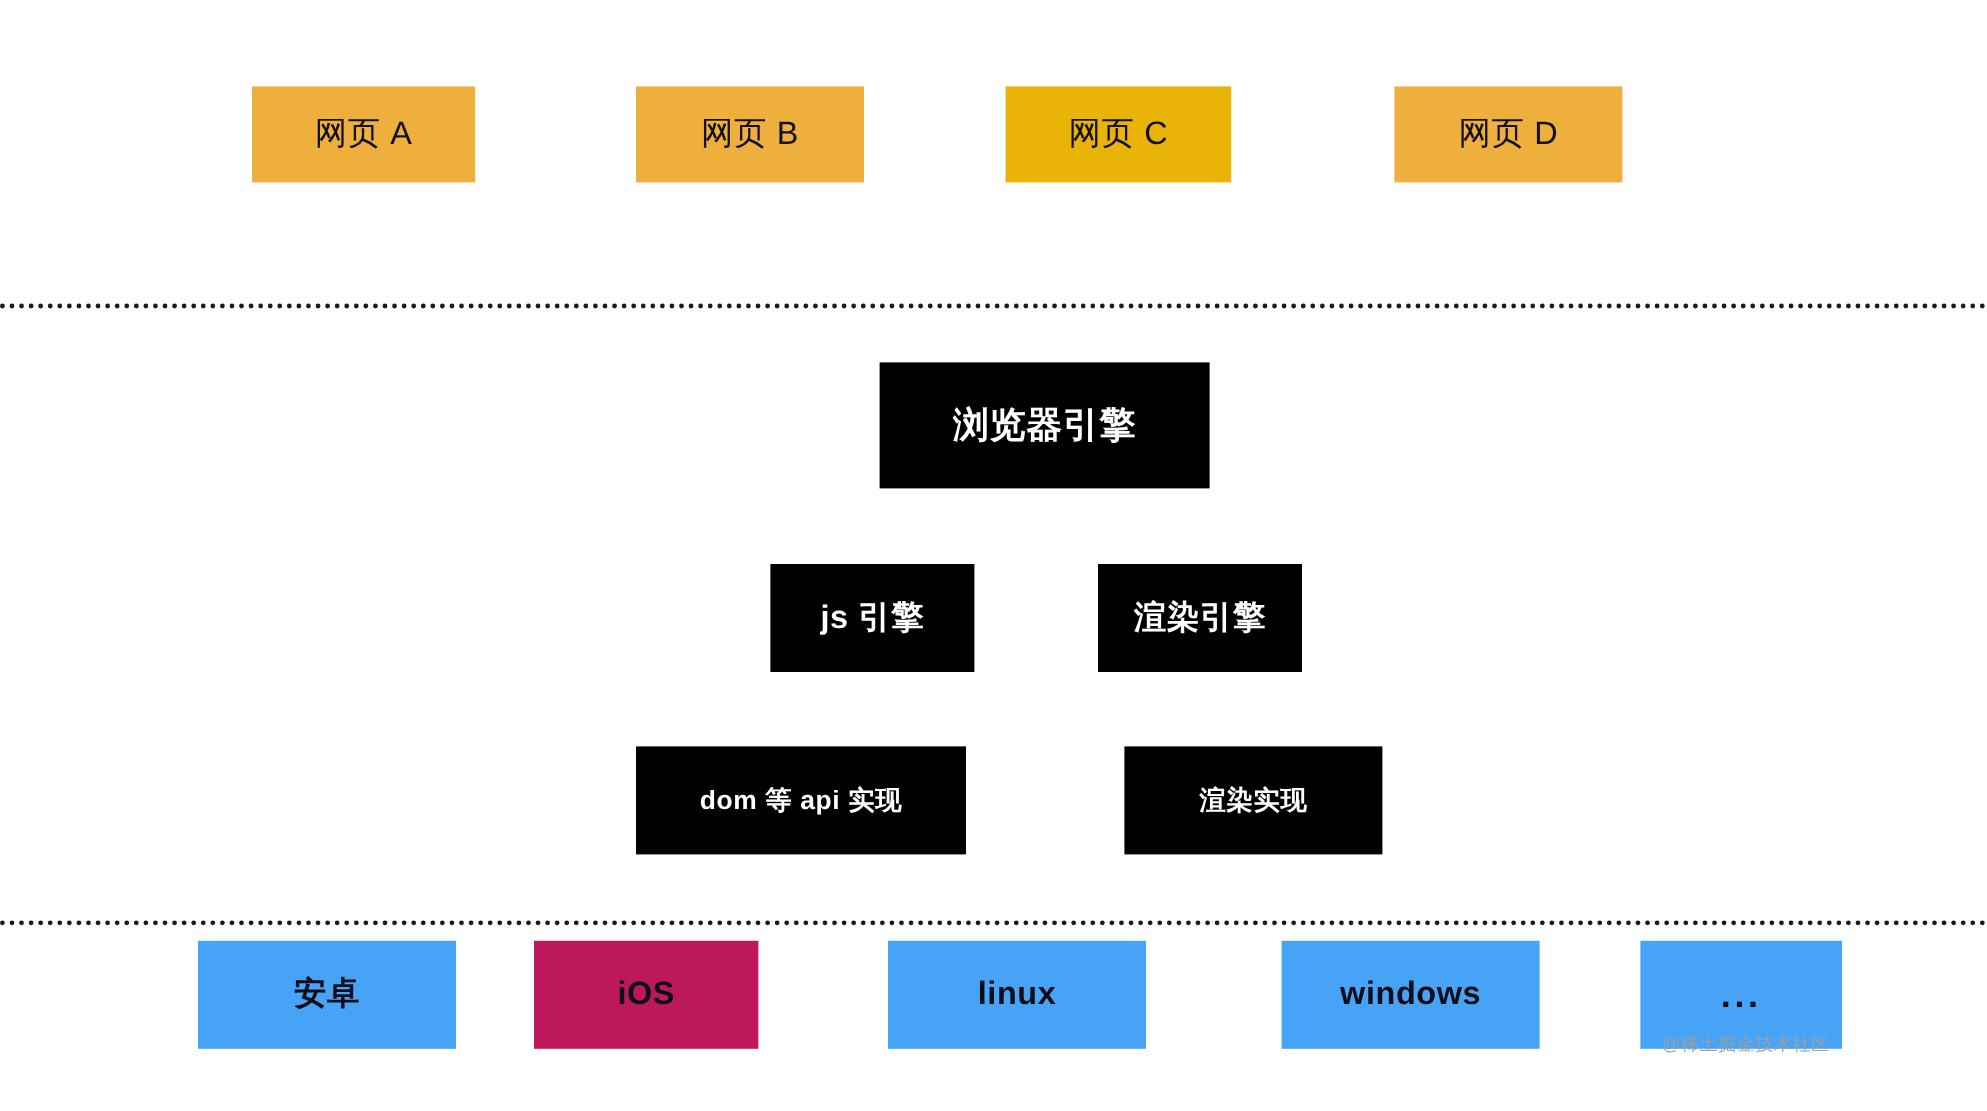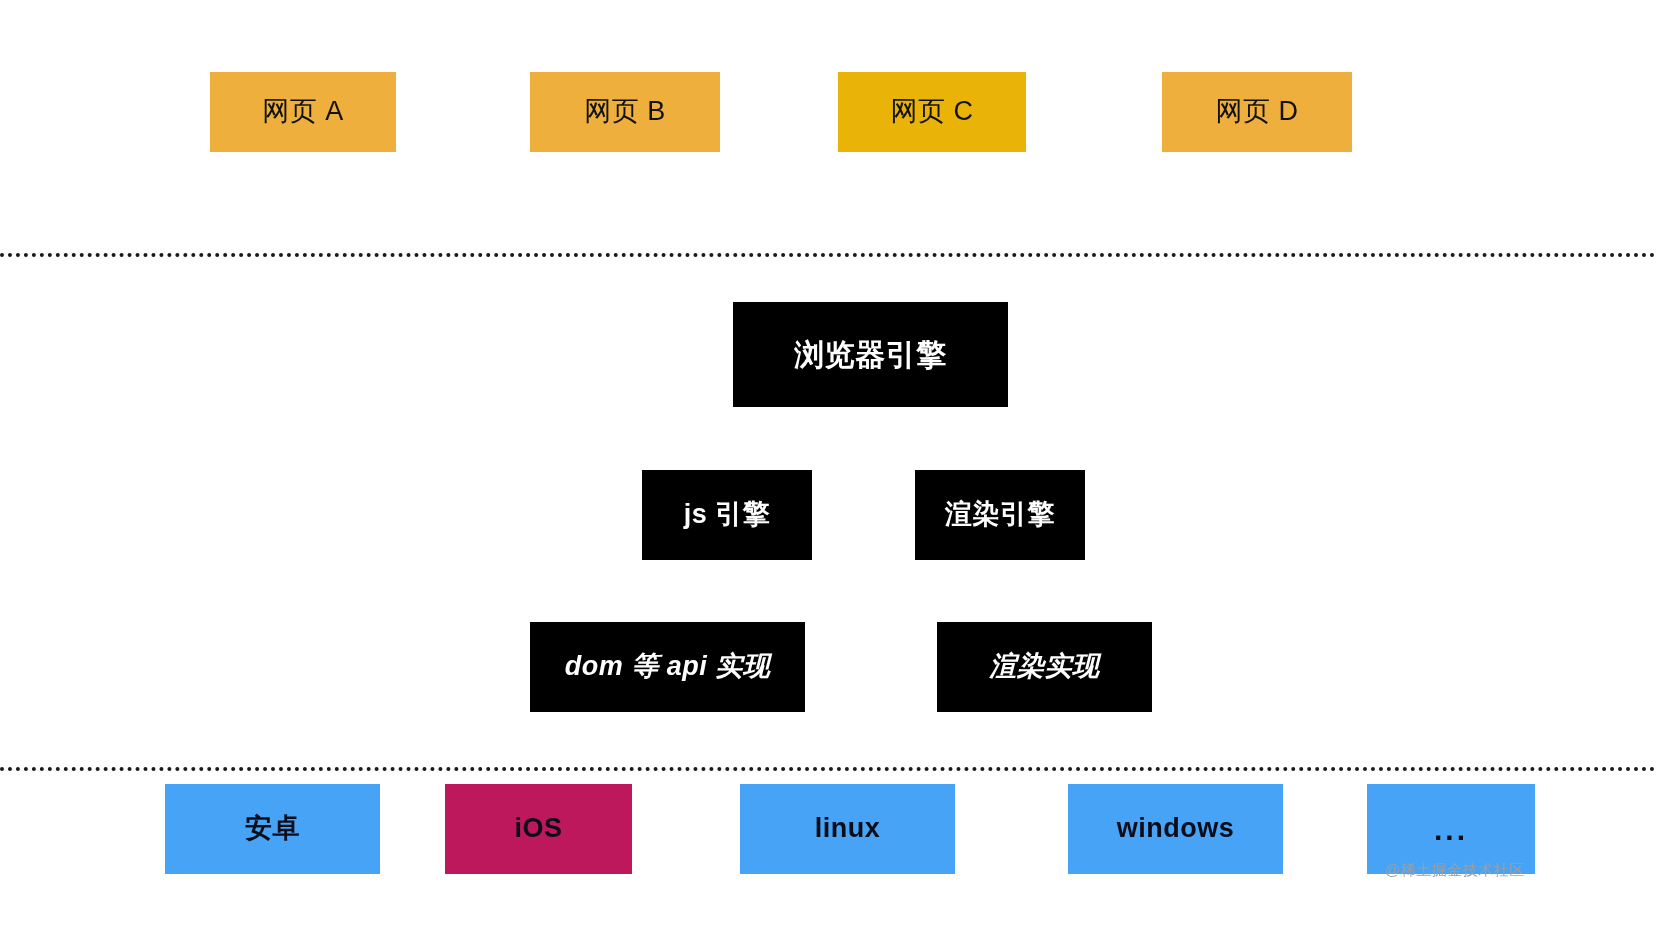--- a/index.html
+++ b/index.html
@@ -40,21 +40,21 @@
   }
 
   .box-engine {
     background: #000000;
     color: #ffffff;
     font-weight: 700;
   }
 
   .box-engine.lvl1 { font-size: 30px; }
   .box-engine.lvl2 { font-size: 27px; }
-  .box-engine.lvl3 { font-size: 27px; font-style: italic; }
+  .box-engine.lvl3 { font-size: 22px; }
 
   .box-os {
     background: #47a3f5;
     color: #0d0d1a;
     font-size: 27px;
     font-weight: 700;
   }
 
   .box-os.ellipsis {
     font-size: 30px;

